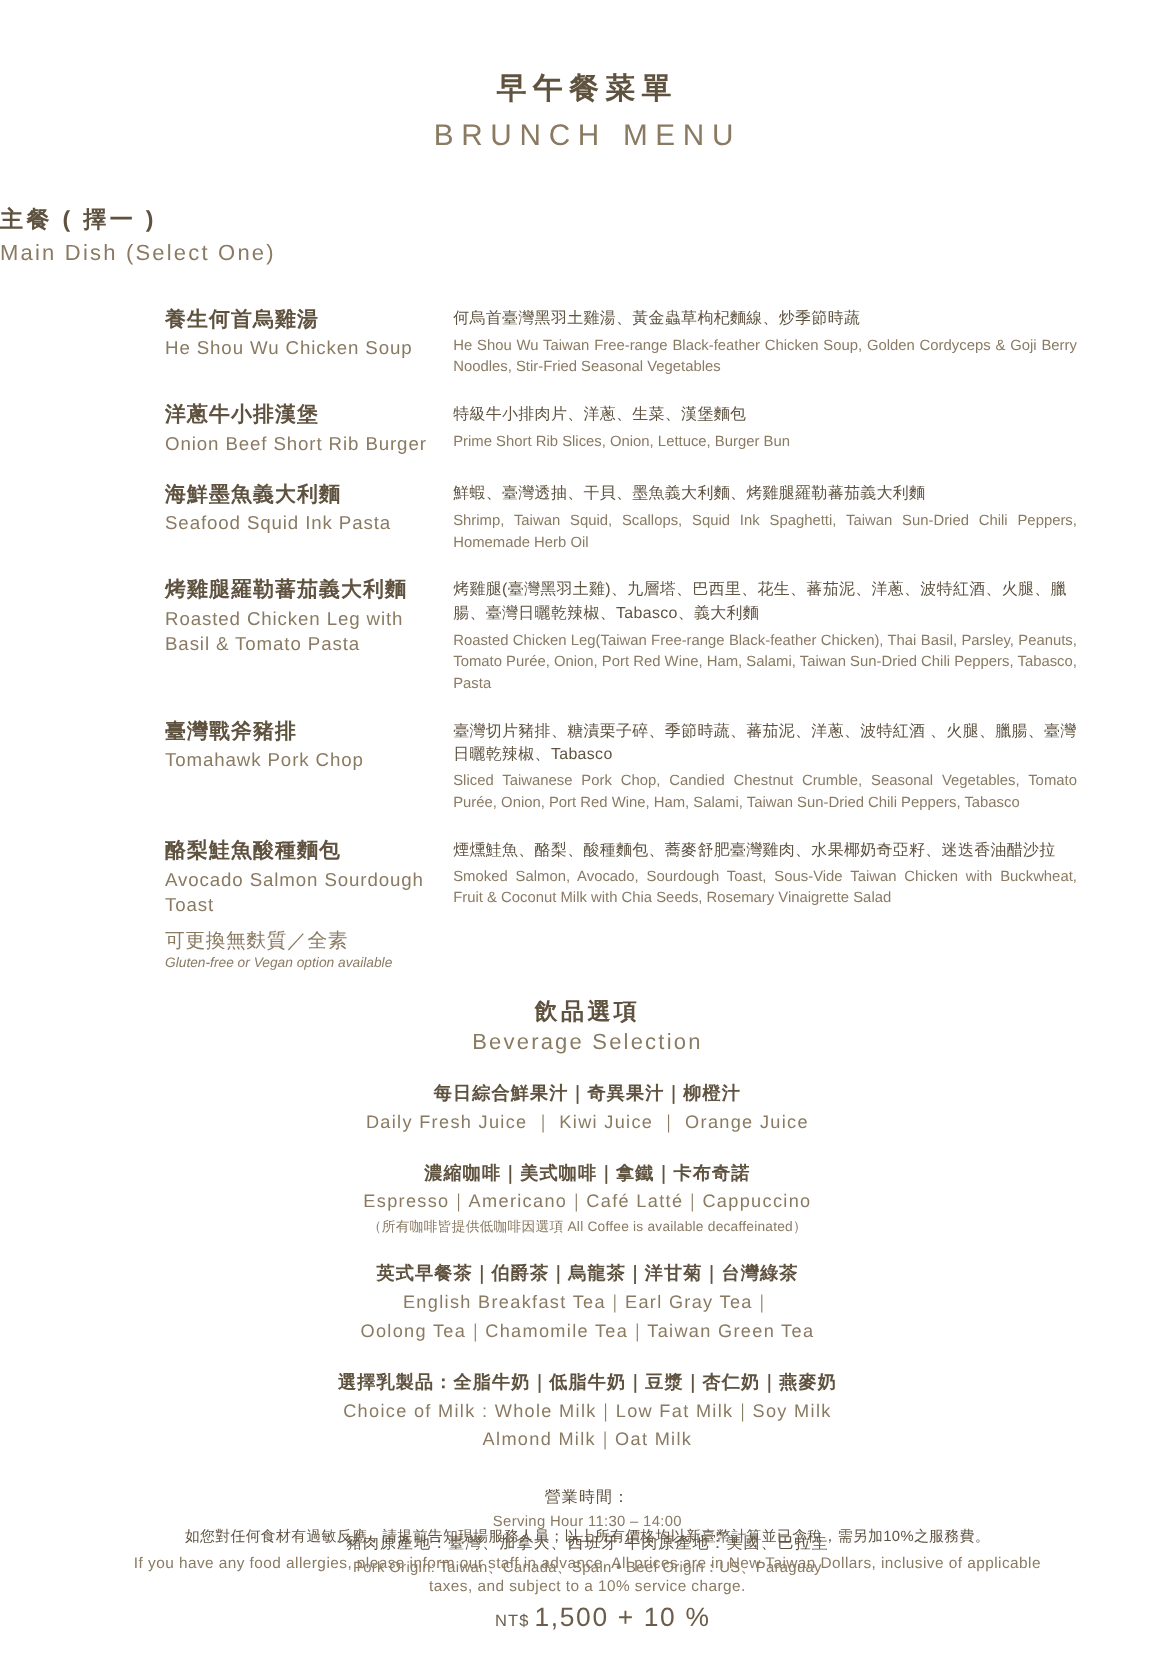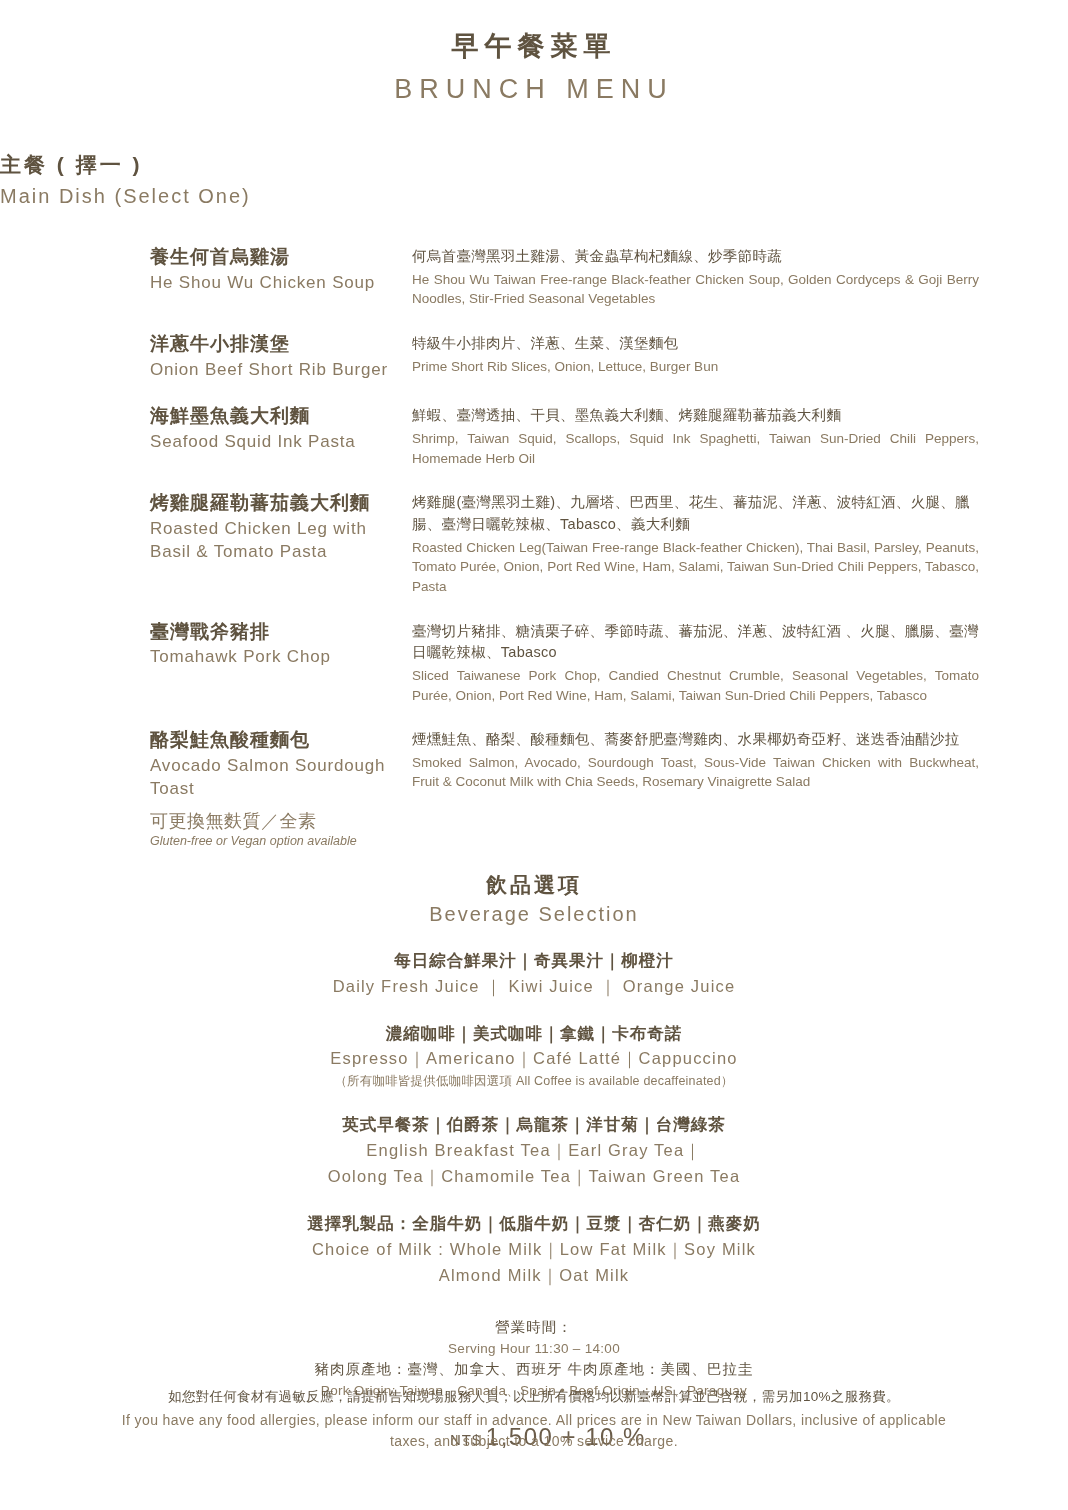--- a/index.html
+++ b/index.html
@@ -18,21 +18,21 @@
   .page {
     width: 1068px;
     height: 1510px;
     position: relative;
     box-sizing: border-box;
   }
 
   
   .header {
     text-align: center;
-    padding-top: 28px;
+    padding-top: 62px;
   }
   .header .zh-title {
     font-size: 27px;
     letter-spacing: 6px;
     color: #5f5340;
     font-weight: 600;
   }
   .header .en-title {
     font-size: 27px;
     letter-spacing: 7px;

